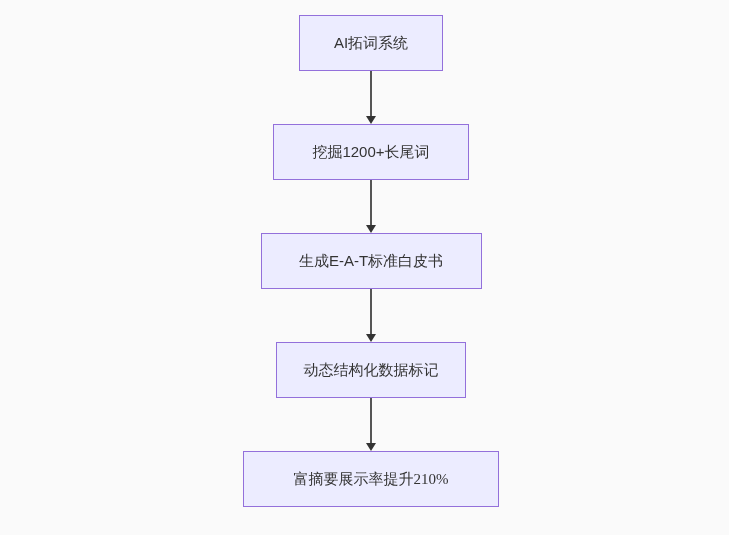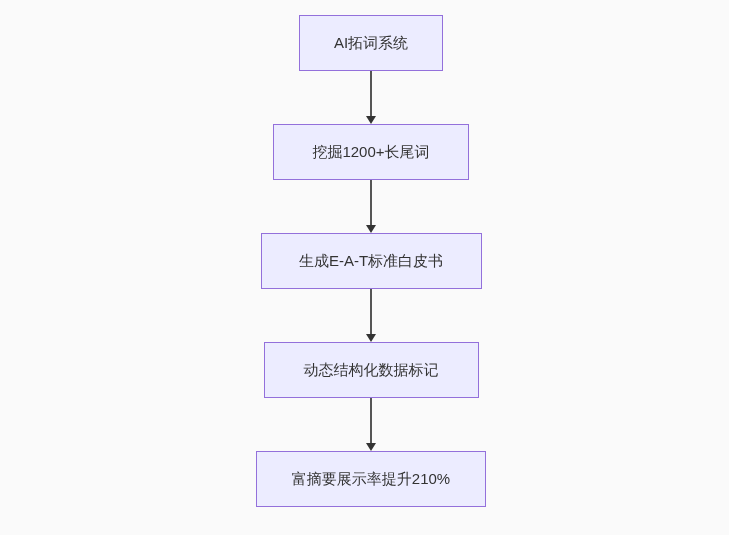--- a/index.html
+++ b/index.html
@@ -32,22 +32,22 @@
     font-size: 15px;
     display: flex;
     align-items: center;
     justify-content: center;
     text-align: center;
     white-space: nowrap;
   }
   .n0 { width: 144px; }
   .n1 { width: 196px; }
   .n2 { width: 221px; justify-content: center; }
-  .n3 { width: 215px; }
-  .n4 { width: 230px; }
+  .n3 { width: 190px; }
+  .n4 { width: 256px; font-family: Liberation Serif, serif; }
   .edge {
     height: 53px;
     display: flex;
     flex-direction: column;
     align-items: center;
   }
   .edge .line {
     width: 2px;
     flex: 1 1 auto;
     background: #555555;

